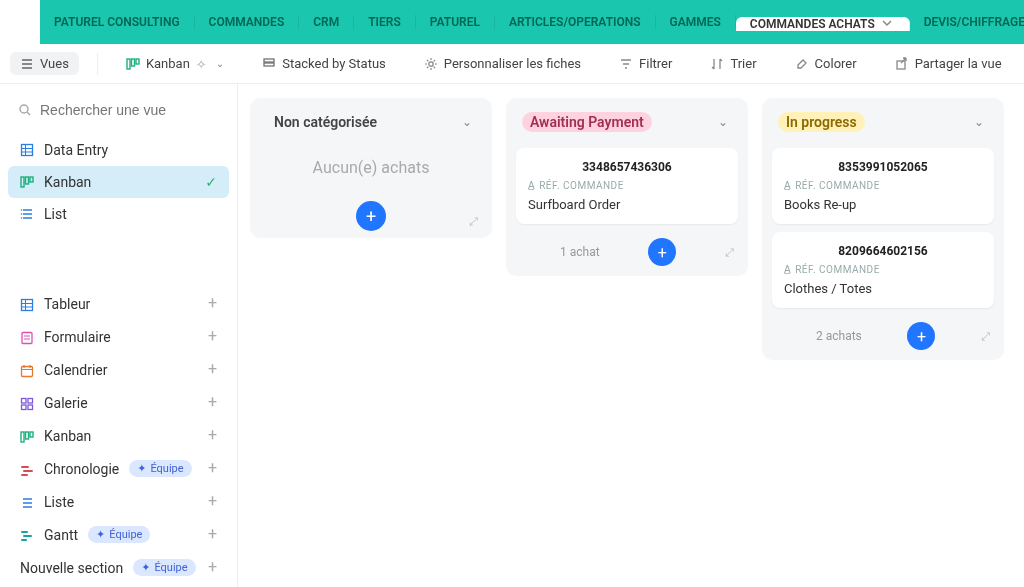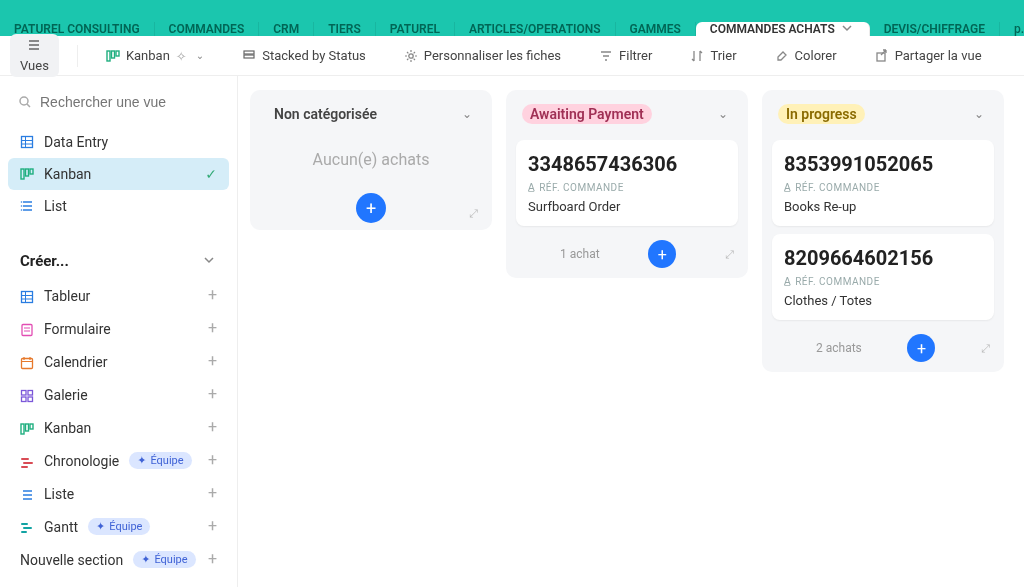--- a/index.html
+++ b/index.html
@@ -1,25 +1,25 @@
 <!DOCTYPE html>
 <html><head>
 <meta charset="utf-8">
 <style>
   * { box-sizing: border-box; margin: 0; padding: 0; }
   body { font-family: -apple-system, BlinkMacSystemFont, "Segoe UI", Roboto, Arial, sans-serif; font-size: 13px; color: #333; background: #fff; width: 1024px; height: 587px; overflow: hidden; }
   
-  .top-tabs { display: flex; background: #1bc6ae; height: 36px; align-items: flex-end; overflow: hidden; }
+  .top-tabs { display: flex; background: #1bc6ae; height: 44px; align-items: center; overflow: hidden; margin-left: 40px; }
   .top-tab { display: flex; align-items: center; padding: 0 14px; color: #065; font-weight: 600; font-size: 12px; white-space: nowrap; cursor: pointer; border-right: 1px solid rgba(0,0,0,0.08); }
   .top-tab.active { background: #fff; color: #333; border-radius: 6px 6px 0 0; margin-top: 4px; gap: 6px; }
   .top-tab.small { color: #065; font-weight: 500; text-transform: none; }
   
   .toolbar { display: flex; align-items: center; height: 40px; border-bottom: 1px solid #eee; padding: 0 10px; gap: 18px; }
   .tool-btn { display: flex; align-items: center; gap: 6px; padding: 4px 10px; border-radius: 6px; cursor: pointer; color: #444; font-size: 13px; }
-  .tool-btn.boxed { background: #f1f2f4; flex-direction: column; }
+  .tool-btn.boxed { background: #f1f2f4; }
   .tool-btn .caret { font-size: 10px; color: #888; }
   .icon { display: inline-flex; width: 14px; height: 14px; }
   
   .main { display: flex; height: calc(100% - 36px - 40px); }
   
   .sidebar { width: 238px; border-right: 1px solid #eee; padding: 12px 8px; display: flex; flex-direction: column; }
   .search-row { display: flex; align-items: center; gap: 8px; padding: 6px 10px; color: #999; font-size: 14px; }
   .view-item { display: flex; align-items: center; gap: 10px; padding: 8px 12px; border-radius: 6px; cursor: pointer; color: #333; font-size: 14px; }
   .view-item.active { background: #d5edf8; }
   .view-item .check { margin-left: auto; color: #3a7; }
@@ -34,21 +34,21 @@
   .col-head { display: flex; align-items: center; justify-content: space-between; padding: 4px 6px 8px; }
   .col-title { font-weight: 600; font-size: 14px; padding: 2px 8px; border-radius: 10px; }
   .col-title.cat-none { color: #444; }
   .col-title.cat-pink { background: #ffd2df; color: #a03055; }
   .col-title.cat-yellow { background: #fff1b8; color: #8a6a00; }
   .col-caret { color: #888; font-size: 12px; cursor: pointer; padding: 2px 4px; }
   .empty-text { text-align: center; color: #aaa; font-size: 16px; padding: 10px 0; }
   .add-btn { width: 30px; height: 30px; border-radius: 50%; background: #2176ff; color: #fff; display: flex; align-items: center; justify-content: center; font-size: 18px; cursor: pointer; margin: 6px auto 2px; }
   .expand-ic { color: #bbb; font-size: 11px; align-self: flex-end; margin-top: -26px; margin-right: 4px; cursor: pointer; }
   .card { background: #fff; border-radius: 8px; padding: 12px; box-shadow: 0 1px 2px rgba(0,0,0,0.06); cursor: pointer; }
-  .card-id { font-weight: 700; font-size: 20px; color: #222; margin-bottom: 6px; }
+  .card-id { font-weight: 700; font-size: 12px; color: #222; margin-bottom: 6px; text-align: center; }
   .card-meta { font-size: 10px; color: #9aa; letter-spacing: 0.5px; display: flex; align-items: center; gap: 4px; margin-bottom: 6px; }
   .card-title { font-size: 13px; color: #333; }
   .col-foot { display: flex; align-items: center; justify-content: space-between; padding: 6px 4px 0; margin-left: 40px; }
   .foot-count { font-size: 12px; color: #999; }
   .foot-add { width: 28px; height: 28px; border-radius: 50%; background: #2176ff; color: #fff; display: flex; align-items: center; justify-content: center; font-size: 16px; cursor: pointer; margin: 0 auto; }
   .foot-expand { color: #bbb; font-size: 11px; cursor: pointer; }
   
   svg { display: block; }
 </style>
 </head>
@@ -190,28 +190,20 @@
             <circle cx="1.5" cy="3" r="0.8" fill="#2a7de1"></circle>
             <circle cx="1.5" cy="7" r="0.8" fill="#2a7de1"></circle>
             <circle cx="1.5" cy="11" r="0.8" fill="#2a7de1"></circle>
           </svg>
         </span>
       <span>List</span>
     </div>
 
     <div class="sidebar-spacer"></div>
 
-    <div class="create-head">
-      <span>Créer...</span>
-      <span class="icon">
-          <svg viewBox="0 0 12 12" width="12" height="12">
-            <path d="M2 4l4 4 4-4" stroke="#888" stroke-width="1.5" fill="none"></path>
-          </svg>
-        </span>
-    </div>
 
     <div class="create-item">
       <span class="icon">
           <svg viewBox="0 0 14 14" width="14" height="14">
             <rect x="1.5" y="1.5" width="11" height="11" fill="none" stroke="#2a7de1" stroke-width="1.3"></rect>
             <path d="M1.5 5.5h11M1.5 9h11M5.5 1.5v11" stroke="#2a7de1" stroke-width="1"></path>
           </svg>
         </span>
       <span>Tableur</span>
       <span class="plus">+</span>

